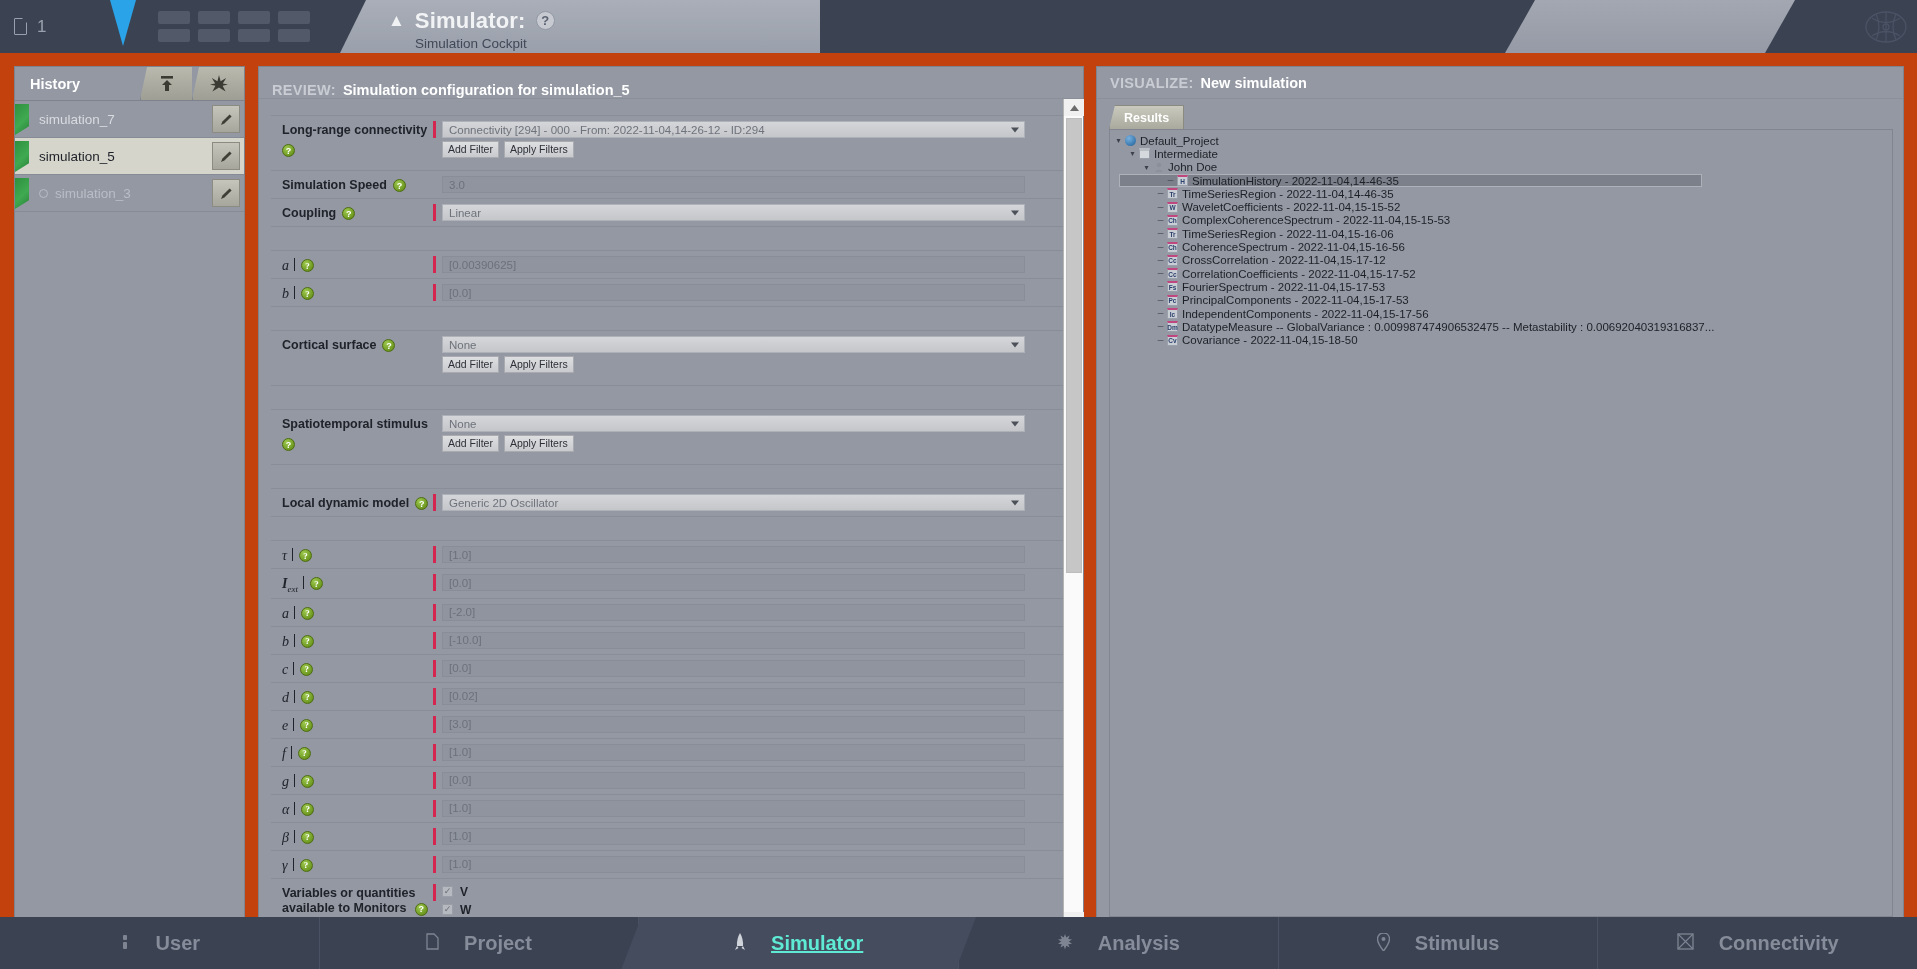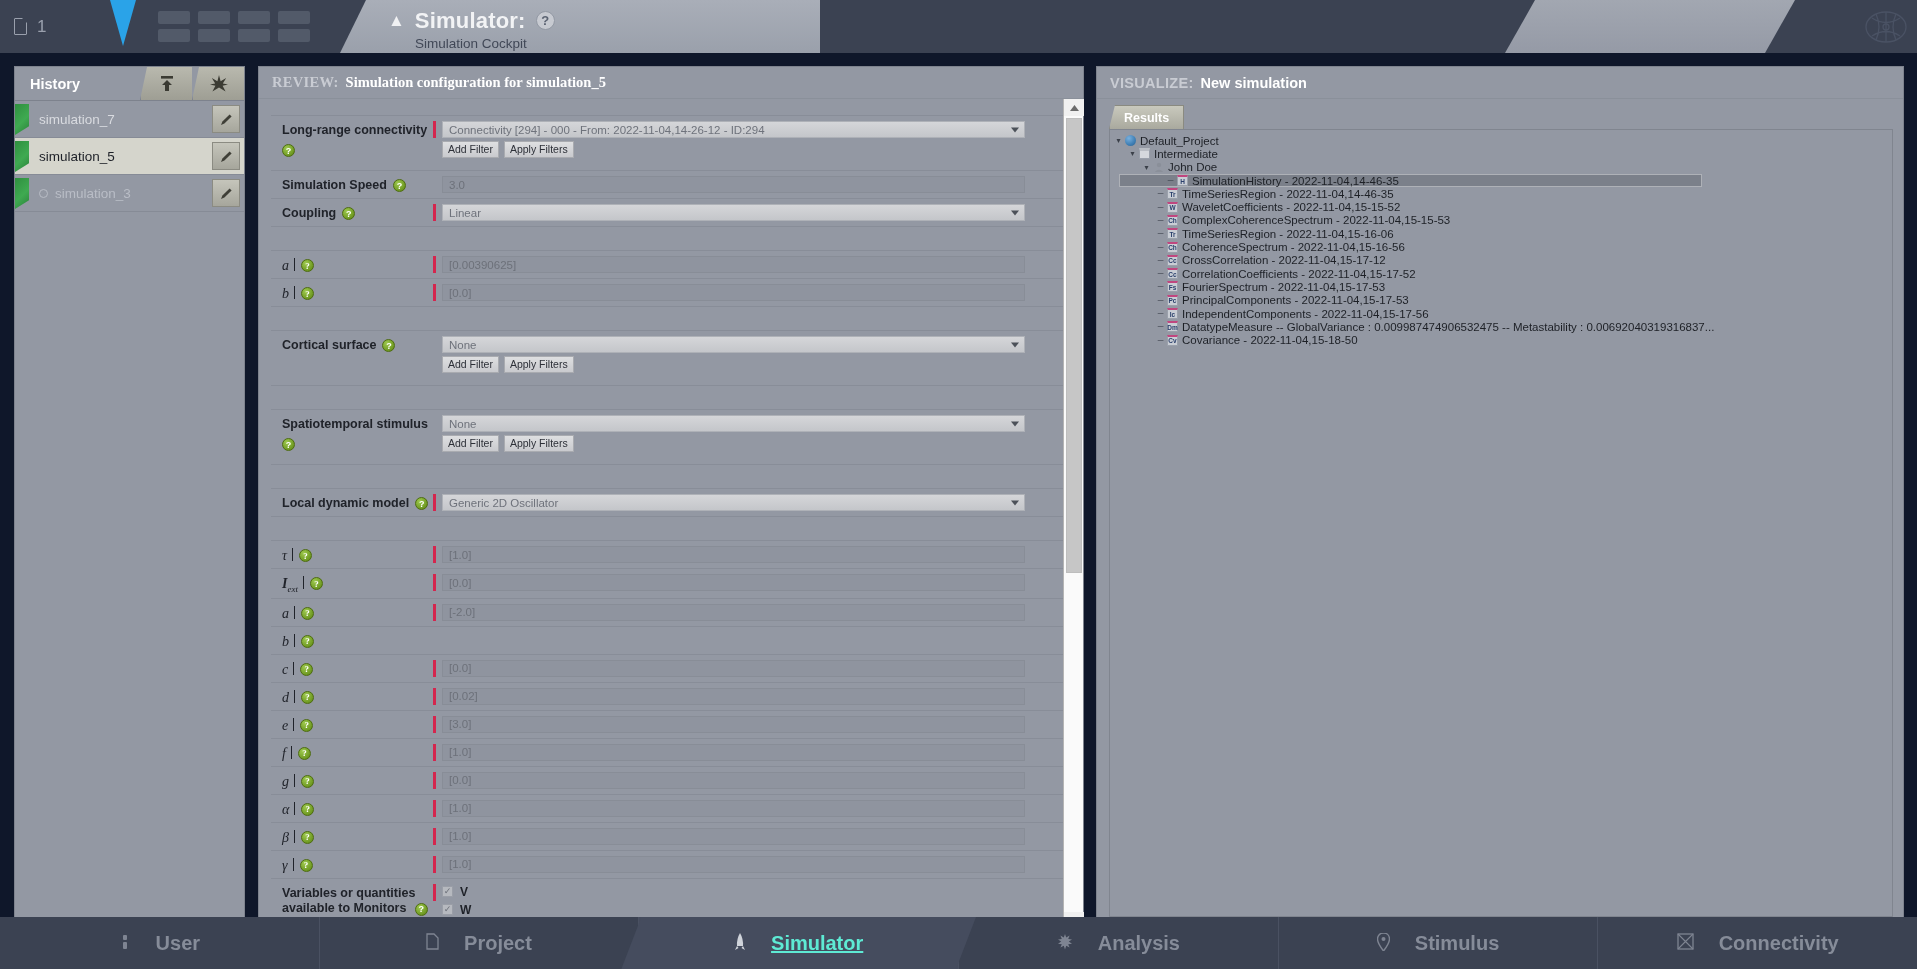--- a/index.html
+++ b/index.html
@@ -63,21 +63,21 @@
   .subtitle-text { color: #414857; font-size: 13.5px; margin-left: 27px; margin-top: 2px; }
   #topbar-spacer { flex: 1; }
   #topbar-right-tab {
     width: 290px; height: 53px; margin-right: 60px;
     background: linear-gradient(180deg,#a2a7b1 0%, #959aa6 100%);
     clip-path: polygon(30px 0, 100% 0, calc(100% - 30px) 100%, 0 100%);
   }
   #brain-logo { width: 62px; display:flex; align-items:center; justify-content:center; }
 
   
-  #main { position: absolute; left: 0; top: 53px; width: 1917px; height: 864px; background: #0f172a; }
+  #main { position: absolute; left: 0; top: 53px; width: 1917px; height: 864px; background: #c2410c; }
 
   
   #history-panel {
     position: absolute; left: 14px; top: 13px; width: 231px; height: 862px;
     background: #9398a3; border: 1px solid #7e838e;
   }
   #history-head { height: 34px; display: flex; align-items: stretch; border-bottom: 1px solid #7d828d; }
   #history-title { flex: 1; display: flex; align-items: center; padding-left: 15px;
     color: #ffffff; font-size: 14.5px; font-weight: bold; }
   .hbtn {
@@ -109,23 +109,22 @@
     border: 1px solid #8b8b82;
     display: flex; align-items: center; justify-content: center;
   }
 
   
   #review-panel {
     position: absolute; left: 258px; top: 13px; width: 826px; height: 862px;
     background: #9398a3; border: 1px solid #7e838e;
   }
   #review-head {
-    height: 32px; display: flex; align-items: center; padding-left: 13px;
+    height: 32px; display: flex; align-items: flex-end; padding-left: 13px;
     border-bottom: 1px solid #82879280;
-    font-family: Liberation Serif, serif;
   }
   .head-key { color: #c9ccd3; font-size: 14.5px; font-weight: bold; letter-spacing: .3px; }
   .head-val { color: #ffffff; font-size: 14.5px; font-weight: bold; margin-left: 7px; }
   #review-body {
     position: absolute; left: 12px; top: 32px; width: 826px; height: 830px;
     overflow: hidden;
   }
   #form-scroll { position: absolute; left: 0; top: 0; width: 806px; height: 830px; padding: 16px 0 0 0; }
 
   .frow {
@@ -509,20 +508,24 @@
             <span class="redbar"></span>
             <div class="txt">[-2.0]</div>
           </div>
         </div>
 
         <div class="frow">
           <div class="flabel math">
             <span>b</span>
               <span class="cursor"></span>
             <span class="qmark">?</span>
+          </div>
+          <div class="fctrl">
+            <span class="redbar"></span>
+            <div class="txt">[-10.0]</div>
           </div>
         </div>
 
         <div class="frow">
           <div class="flabel math">
             <span>c</span>
               <span class="cursor"></span>
             <span class="qmark">?</span>
           </div>
           <div class="fctrl">

